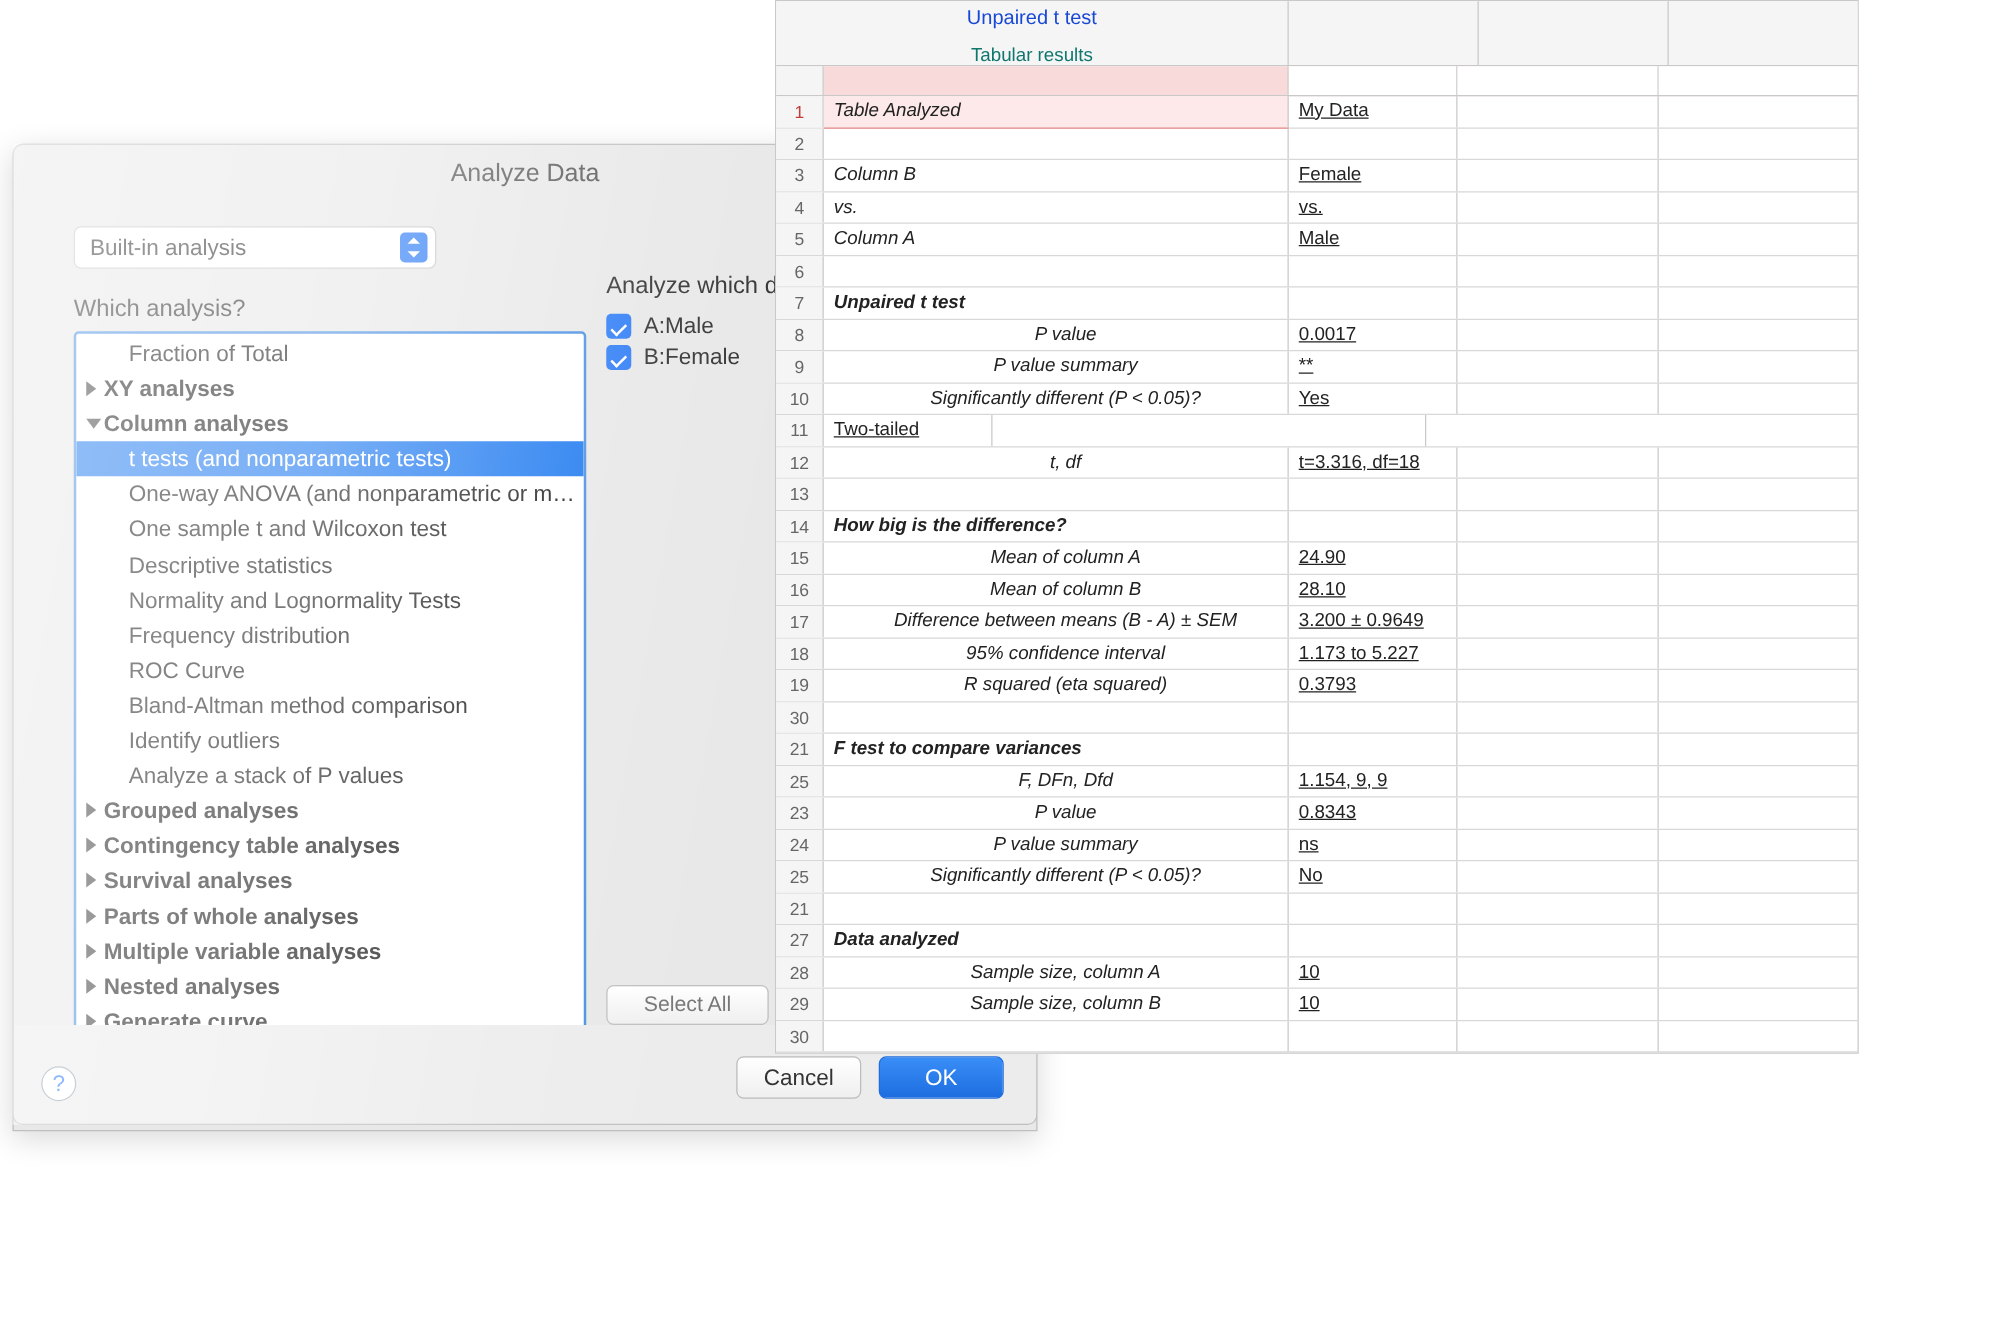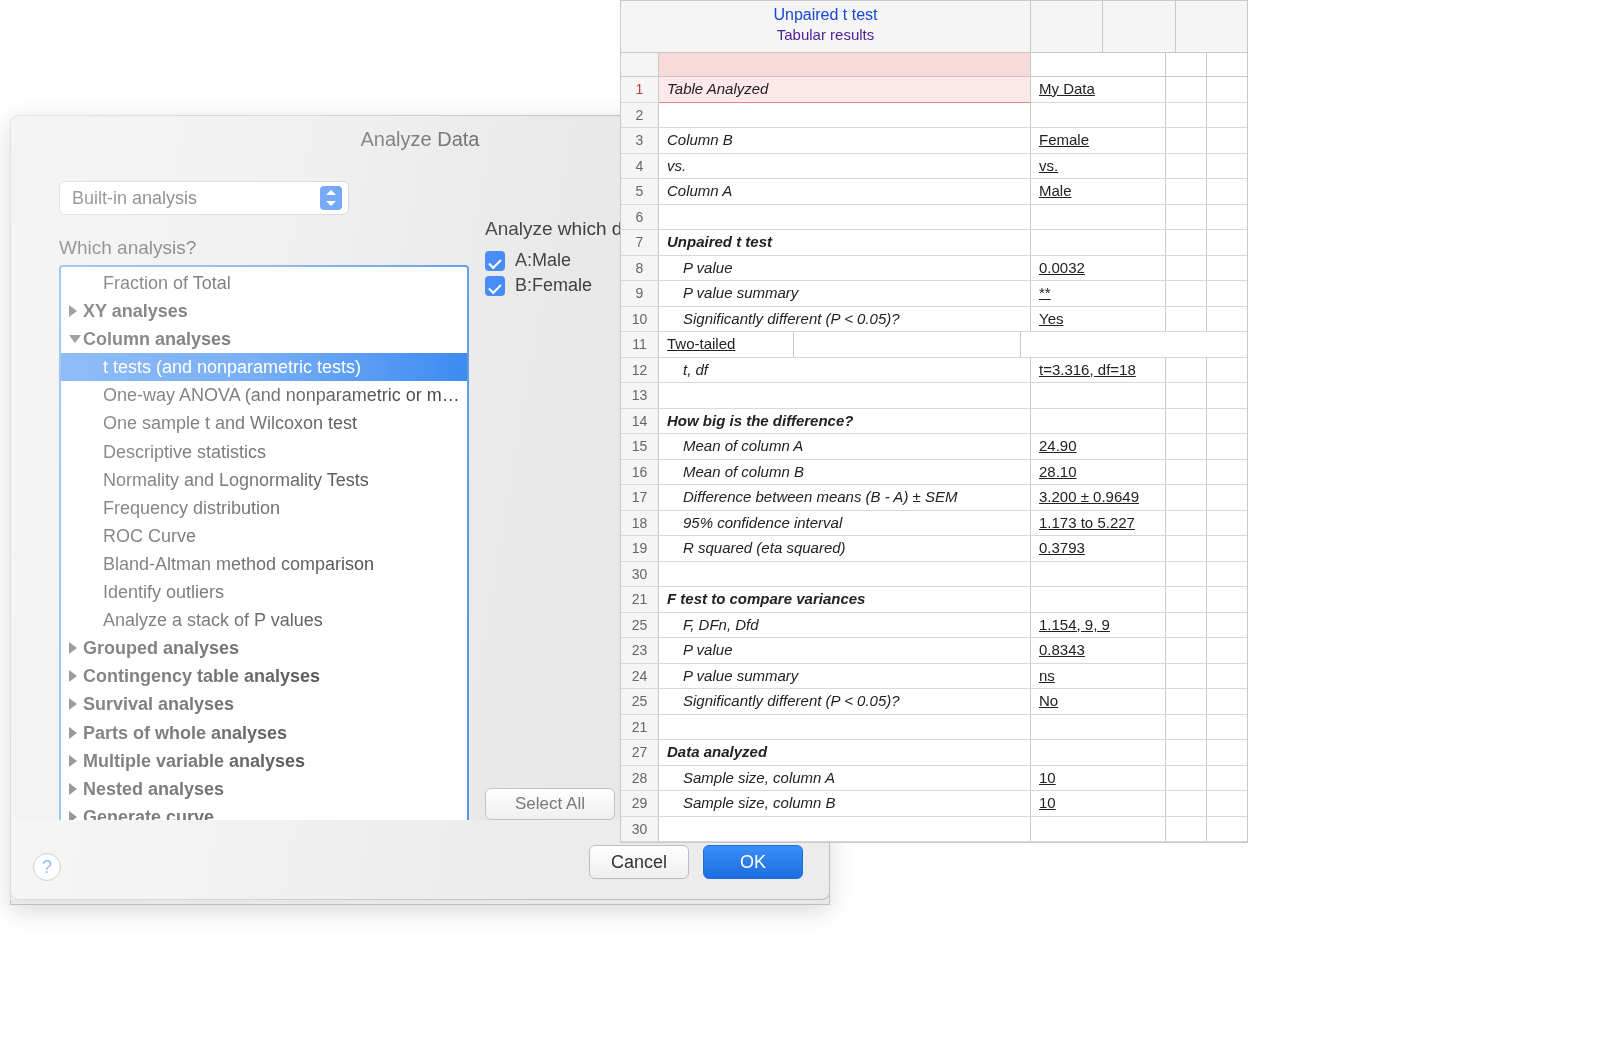--- a/index.html
+++ b/index.html
@@ -205,39 +205,39 @@
       rgba(255,255,255,0.40) 30%,
       rgba(255,255,255,0.10) 55%,
       rgba(255,255,255,0) 70%);
   }
 
   
   .sheet {
     position: absolute;
     left: 620px;
     top: 0;
-    width: 628px;
+    width: 867px;
     background: #fff;
     border: 1px solid #c9c9c9;
     font-size: 15px;
   }
   .sheet-head {
     background: #f5f5f5;
     border-bottom: 1px solid #c9c9c9;
     display: flex;
     height: 52px;
   }
   .sheet-head .main-col {
     flex: 0 0 410px;
     border-right: 1px solid #c9c9c9;
     text-align: center;
     padding-top: 5px;
   }
   .sheet-head .main-col .title-link { color: #1848d6; font-size: 16px; }
-  .sheet-head .main-col .subtitle { color: #4c1d95; font-size: 15px; margin-top: 2px; }
+  .sheet-head .main-col .subtitle { color: #0f766e; font-size: 15px; margin-top: 12px; }
   .sheet-head .stub { flex: 1; border-right: 1px solid #c9c9c9; }
   .sheet-head .stub:last-child { border-right: none; }
 
   .sheet-subhead {
     display: flex;
     height: 24px;
     background: #f8dada;
     border-bottom: 1px solid #c9c9c9;
   }
   .sheet-subhead .rownum-col {
@@ -272,21 +272,21 @@
     white-space: nowrap;
     font-style: italic;
   }
   .sheet-row .c2 { flex: 0 0 135px; border-right: 1px solid #c9c9c9; padding: 3px 8px; text-decoration: underline; }
   .sheet-row .c3,
   .sheet-row .c4 { flex: 1; border-right: 1px solid #c9c9c9; }
   .sheet-row .c4 { border-right: none; }
   .sheet-row.sel .rownum { color: #c73b3b; }
   .sheet-row.sel .c1 { background: #fde9e9; border-bottom: 1px solid #e48a8a; margin-bottom:-1px; }
   .bold { font-weight: 600; }
-  .indent1 { padding-left: 24px !important; }
+  .indent1 { padding-left: 24px !important; text-align: center; }
 </style>
 </head>
 <body>
 
 <div class="dialog">
   <div class="dialog-title">Analyze Data</div>
 
   <div class="dropdown">
     <span class="sel-label">Built-in analysis</span>
     <span class="caret"></span>
@@ -407,21 +407,21 @@
       <div class="sheet-row">
         <div class="rownum">7</div>
         <div class="c1 bold">Unpaired t test</div>
         <div class="c2"></div>
         <div class="c3"></div>
         <div class="c4"></div>
       </div>
       <div class="sheet-row">
         <div class="rownum">8</div>
         <div class="c1 indent1">P value</div>
-        <div class="c2">0.0032</div>
+        <div class="c2">0.0017</div>
         <div class="c3"></div>
         <div class="c4"></div>
       </div>
       <div class="sheet-row">
         <div class="rownum">9</div>
         <div class="c1 indent1">P value summary</div>
         <div class="c2">**</div>
         <div class="c3"></div>
         <div class="c4"></div>
       </div>

